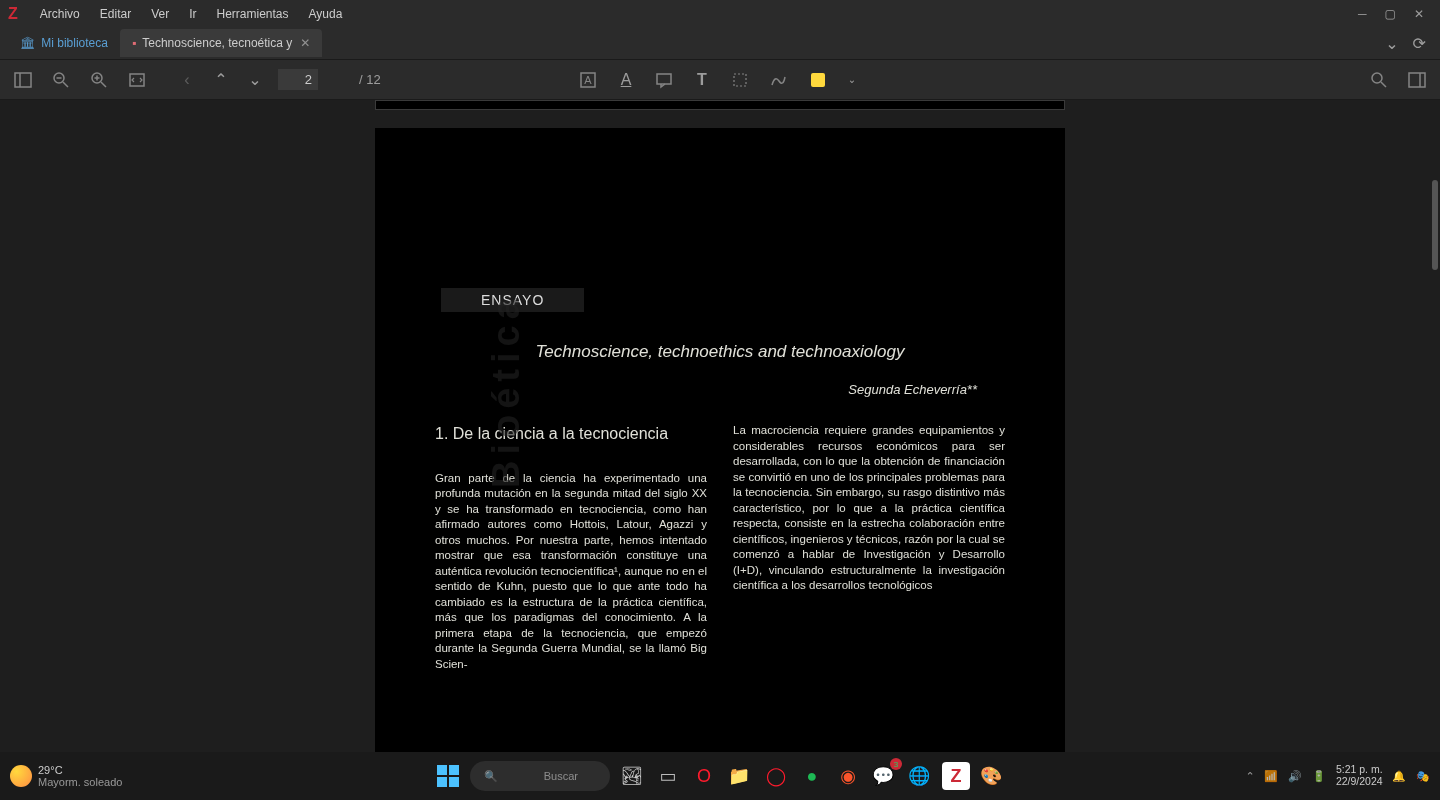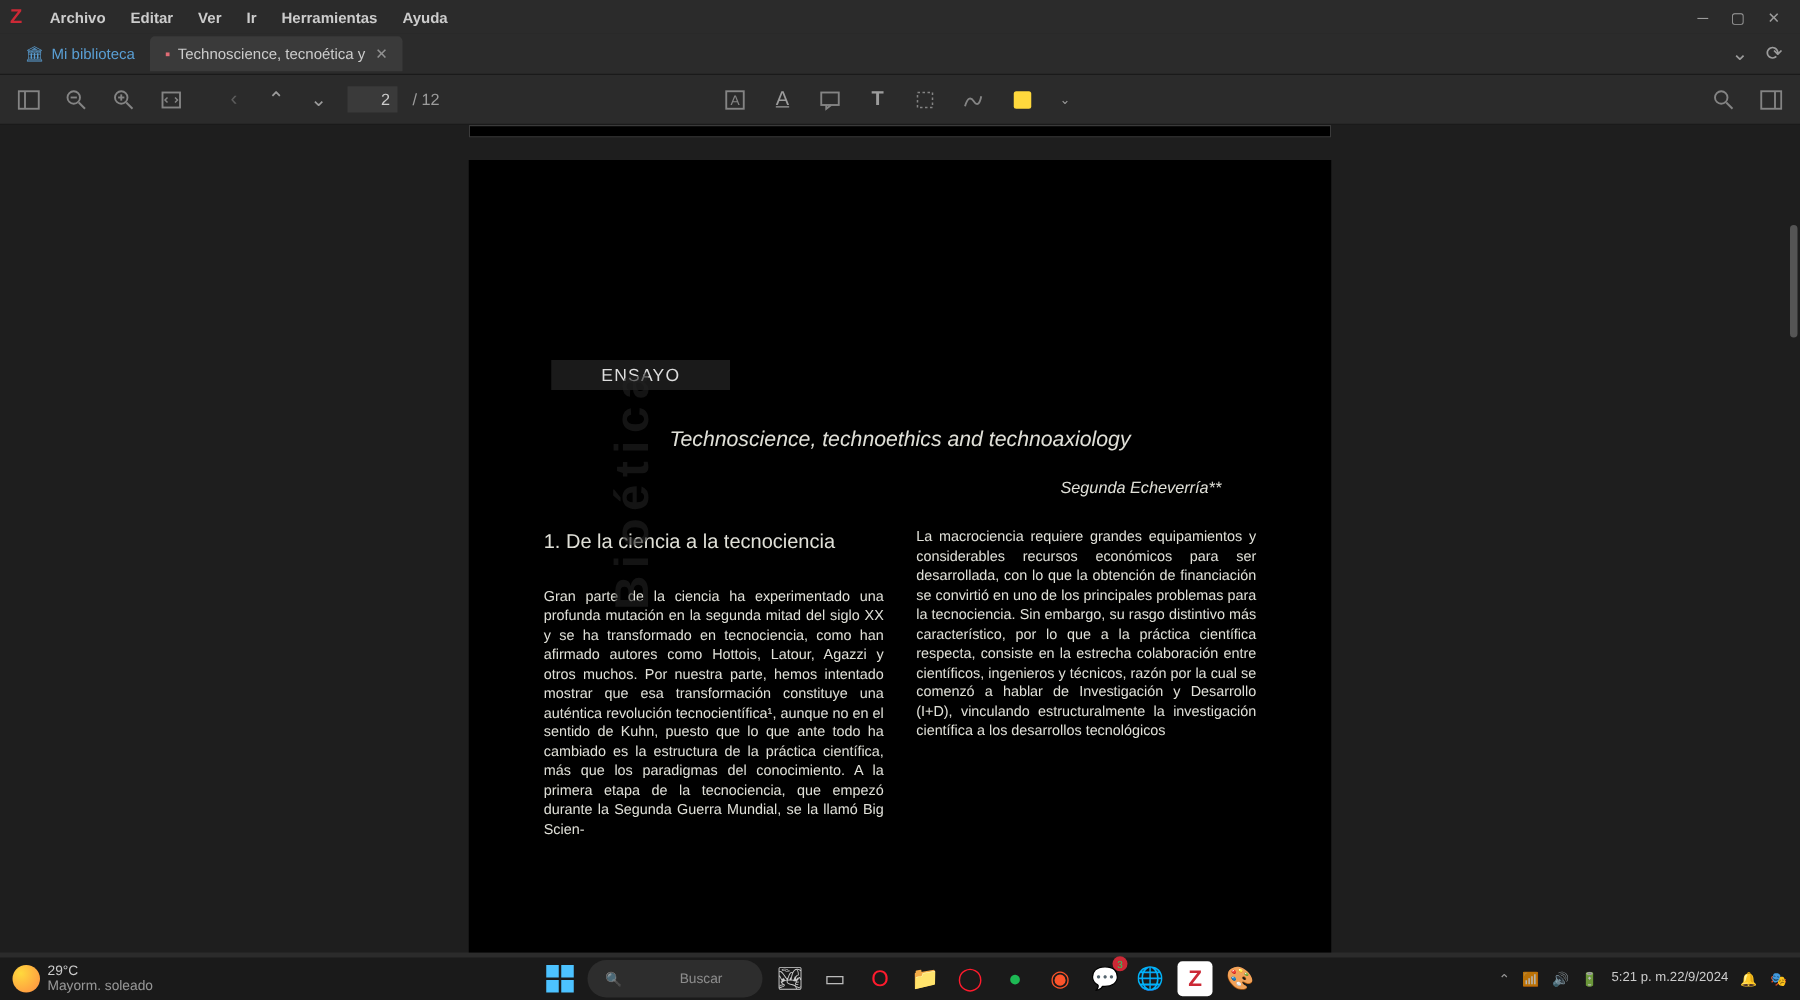--- a/index.html
+++ b/index.html
@@ -1,70 +1,70 @@
 <!DOCTYPE html>
 <html><head>
 <meta charset="utf-8">
 <style>
 * { margin: 0; padding: 0; box-sizing: border-box; font-family: 'Segoe UI', Tahoma, sans-serif; }
 body { background: #2b2b2b; color: #ccc; width: 1440px; height: 800px; overflow: hidden; position: relative; }
 
 
 .menubar { height: 27px; background: #2b2b2b; display: flex; align-items: center; padding: 0 8px; font-size: 12px; }
 .menubar .logo { color: #cc2936; font-weight: bold; font-size: 16px; margin-right: 12px; }
-.menubar .menu-item { padding: 0 10px; cursor: pointer; font-weight: bold; }
+.menubar .menu-item { padding: 0 10px; cursor: pointer; }
 .menubar .window-controls { margin-left: auto; display: flex; gap: 18px; padding-right: 8px; }
 .menubar .window-controls span { cursor: pointer; opacity: 0.7; }
 
 
 .tabsbar { height: 33px; background: #2b2b2b; display: flex; align-items: center; padding: 0 8px; border-bottom: 1px solid #1a1a1a; }
 .tab { display: flex; align-items: center; height: 28px; padding: 0 12px; font-size: 12px; cursor: pointer; border-radius: 4px 4px 0 0; }
 .tab .tab-icon { margin-right: 6px; font-size: 12px; }
 .tab.library { color: #5a9fd4; }
 .tab.active { background: #3a3a3a; color: #ccc; }
 .tab .close { margin-left: 8px; opacity: 0.6; }
 .tabsbar .right-controls { margin-left: auto; display: flex; gap: 14px; padding-right: 6px; }
 .tabsbar .right-controls span { cursor: pointer; opacity: 0.7; }
 
 
 .toolbar { height: 40px; background: #2b2b2b; display: flex; align-items: center; padding: 0 12px; border-bottom: 1px solid #1a1a1a; position: relative; }
 .toolbar .left-tools, .toolbar .center-tools, .toolbar .right-tools { display: flex; align-items: center; gap: 16px; }
 .toolbar .center-tools { position: absolute; left: 50%; transform: translateX(-50%); }
 .toolbar .right-tools { margin-left: auto; }
 .toolbar .icon-btn { cursor: pointer; opacity: 0.7; font-size: 16px; display: flex; align-items: center; justify-content: center; width: 22px; height: 22px; }
 .toolbar .page-input { background: #3a3a3a; border: none; color: #ccc; width: 40px; text-align: right; font-size: 13px; padding: 3px 6px; }
-.toolbar .page-total { font-size: 13px; opacity: 0.7; }
+.toolbar .page-total { font-size: 13px; opacity: 0.7; margin-left: 29px; }
 .toolbar .nav-group { display: flex; align-items: center; gap: 12px; margin-left: 12px; }
 .toolbar .color-indicator { width: 14px; height: 14px; background: #ffd93d; border-radius: 2px; margin-left: 6px; }
 
 
 .viewer { position: absolute; top: 100px; left: 0; right: 0; bottom: 38px; background: #1e1e1e; display: flex; justify-content: center; overflow: hidden; }
 .page-container { width: 690px; position: relative; }
 .page-edge { height: 10px; background: #000; margin-bottom: 18px; border: 1px solid #3a3a3a; }
 .page { background: #000; min-height: 900px; padding: 160px 60px 40px 60px; position: relative; color: #e0e0d8; }
 .ensayo-badge { background: #1a1a1a; color: #ddd; padding: 4px 40px; font-size: 14px; display: inline-block; margin-bottom: 30px; letter-spacing: 1px; margin-left: 6px; }
 .title { font-family: Georgia, serif; font-style: italic; font-size: 26px; text-align: center; margin-bottom: 14px; font-weight: normal; }
 .subtitle { font-family: Liberation Sans, sans-serif; font-style: italic; font-size: 17px; text-align: center; margin-bottom: 20px; }
 .author { text-align: right; font-style: italic; font-size: 13px; margin-bottom: 26px; padding-right: 28px; }
 .columns { display: flex; gap: 26px; font-family: Georgia, serif; font-size: 11.5px; line-height: 1.35; text-align: justify; }
 .columns .col { flex: 1; }
 .section-title { font-size: 16px; margin-bottom: 26px; font-weight: normal; }
 .watermark { position: absolute; left: 110px; top: 360px; transform: rotate(-90deg); transform-origin: left top; font-size: 38px; color: #222; letter-spacing: 6px; font-weight: bold; opacity: 0.6; }
 .viewer-scrollbar { position: absolute; right: 2px; top: 80px; width: 6px; height: 90px; background: #555; border-radius: 3px; }
 
 
-.taskbar { position: absolute; bottom: 0; left: 0; right: 0; height: 34px; background: #1a1a1a; display: flex; align-items: center; font-size: 11px; padding: 0 10px; }
+.taskbar { position: absolute; bottom: 0; left: 0; right: 0; height: 48px; background: #1a1a1a; display: flex; align-items: center; font-size: 11px; padding: 0 10px; }
 .taskbar .weather { display: flex; align-items: center; gap: 6px; }
 .taskbar .weather-icon { width: 22px; height: 22px; background: radial-gradient(circle at 30% 30%, #ffd93d, #ff8c42); border-radius: 50%; position: relative; }
 .taskbar .weather-text { display: flex; flex-direction: column; line-height: 1.1; }
 .taskbar .center-apps { position: absolute; left: 50%; transform: translateX(-50%); display: flex; align-items: center; gap: 8px; }
 .taskbar .search-box { display: flex; align-items: center; background: #2d2d2d; border-radius: 16px; padding: 4px 14px; width: 140px; height: 30px; gap: 8px; }
 .taskbar .app-icon { width: 28px; height: 28px; display: flex; align-items: center; justify-content: center; cursor: pointer; font-size: 18px; border-radius: 4px; }
 .taskbar .tray { margin-left: auto; display: flex; align-items: center; gap: 10px; }
-.taskbar .clock { display: flex; align-items: flex-end; line-height: 1.1; font-size: 10.5px; }
+.taskbar .clock { display: flex; flex-direction: column; align-items: flex-end; line-height: 1.1; font-size: 10.5px; }
 .win-icon { display: grid; grid-template-columns: 10px 10px; gap: 2px; }
 .win-icon div { background: #4cc2ff; width: 10px; height: 10px; }
 </style>
 </head>
 <body>
 
 <div class="menubar">
   <span class="logo">Z</span>
   <span class="menu-item">Archivo</span>
   <span class="menu-item">Editar</span>

